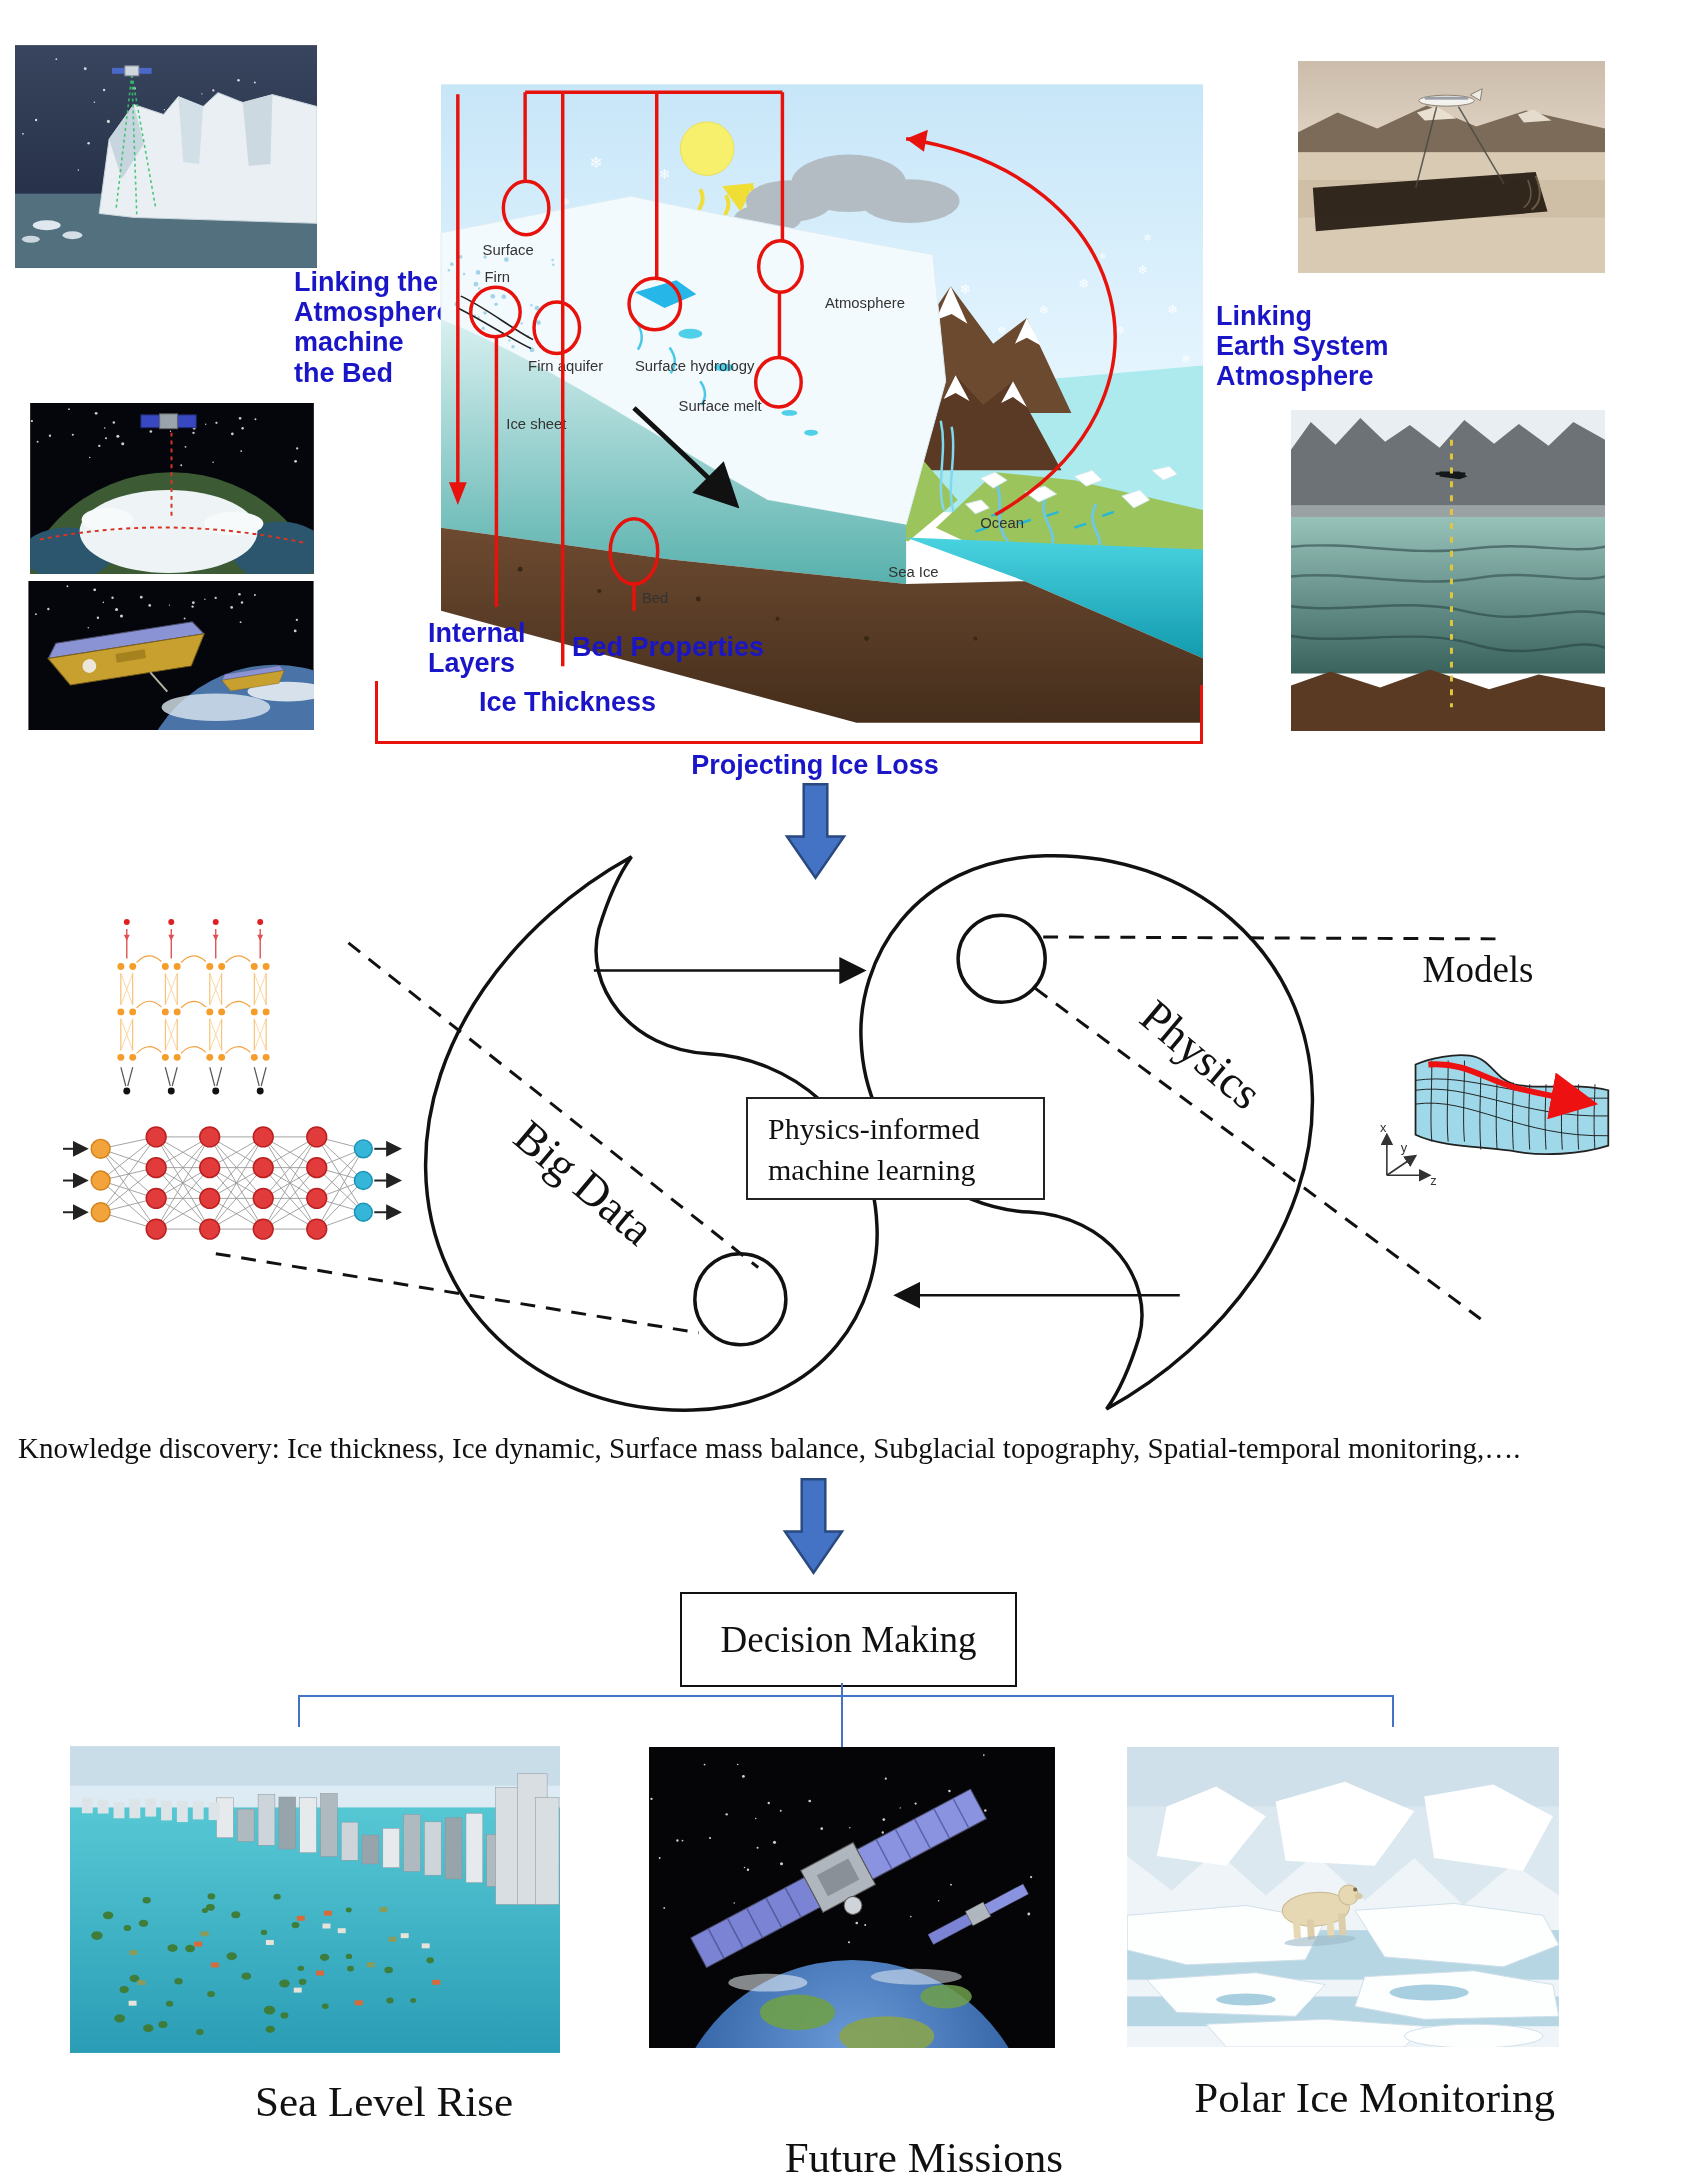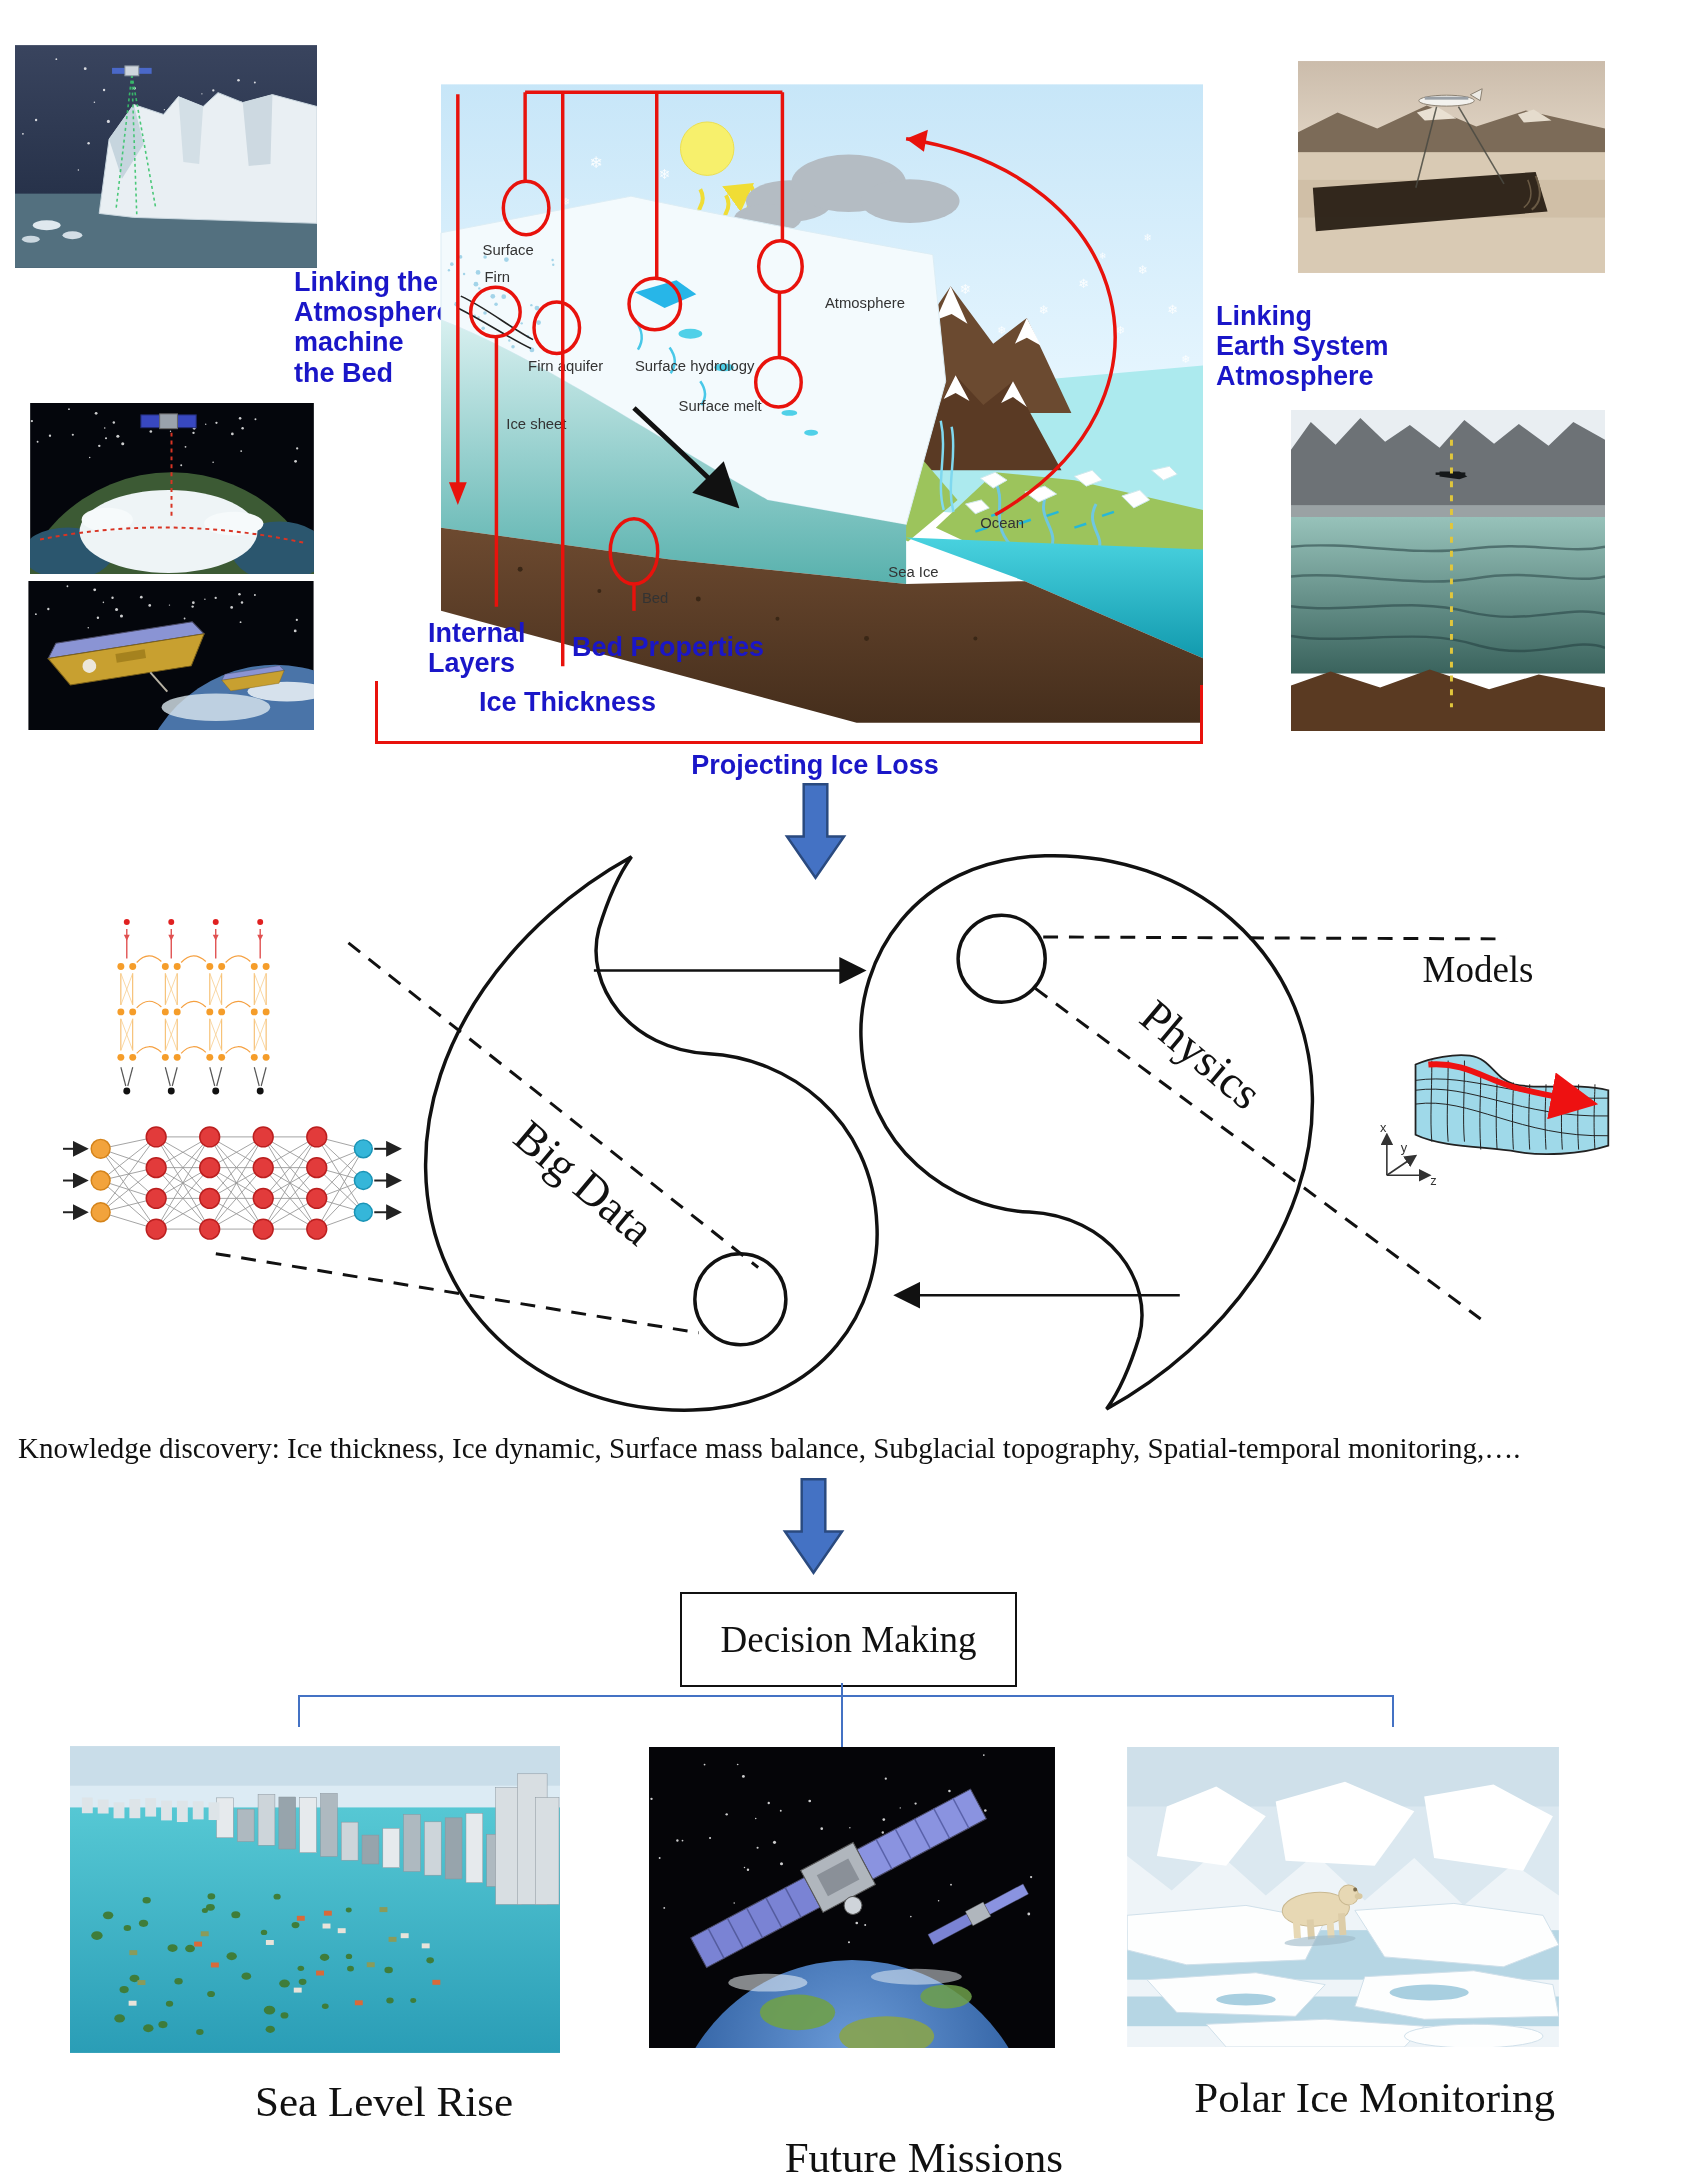--- a/index.html
+++ b/index.html
@@ -479,20 +479,24 @@
       <line x1="352" y1="952" x2="766" y2="1280"></line>
       <line x1="218" y1="1266" x2="706" y2="1346"></line>
       <line x1="1054" y1="946" x2="1522" y2="948"></line>
       <line x1="1046" y1="998" x2="1496" y2="1332"></line>
     </g>
   </svg>
 
   <div class="abs serif" style="left:465px;top:1156px;width:238px;font-size:46px;text-align:center;transform:rotate(40deg);">Big Data</div>
   <div class="abs serif" style="left:1107px;top:1028px;width:188px;font-size:46px;text-align:center;transform:rotate(40deg);">Physics</div>
 
+  <div class="abs serif piml-box" style="left:746px;top:1097px;width:265px;height:79px;">
+    <div>Physics-informed</div>
+    <div>machine learning</div>
+  </div>
 
   <div class="abs serif" style="left:1384px;top:948px;width:188px;font-size:37px;text-align:center;">Models</div>
 
   <svg class="abs" id="rnn" style="left:109px;top:901px" width="168" height="203" viewBox="0 0 170 205">
       <circle cx="18" cy="192" r="3.5" fill="#111"></circle>
       <line x1="17" y1="187" x2="12" y2="168" stroke="#555" stroke-width="1.2"></line>
       <line x1="19" y1="187" x2="24" y2="168" stroke="#555" stroke-width="1.2"></line>
       <circle cx="12" cy="66" r="3.5" fill="#f59d2a"></circle>
       <circle cx="24" cy="66" r="3.5" fill="#f59d2a"></circle>
       <path d="M28,62 Q40,49 53,61" stroke="#f5a040" stroke-width="1.2" fill="none"></path>

